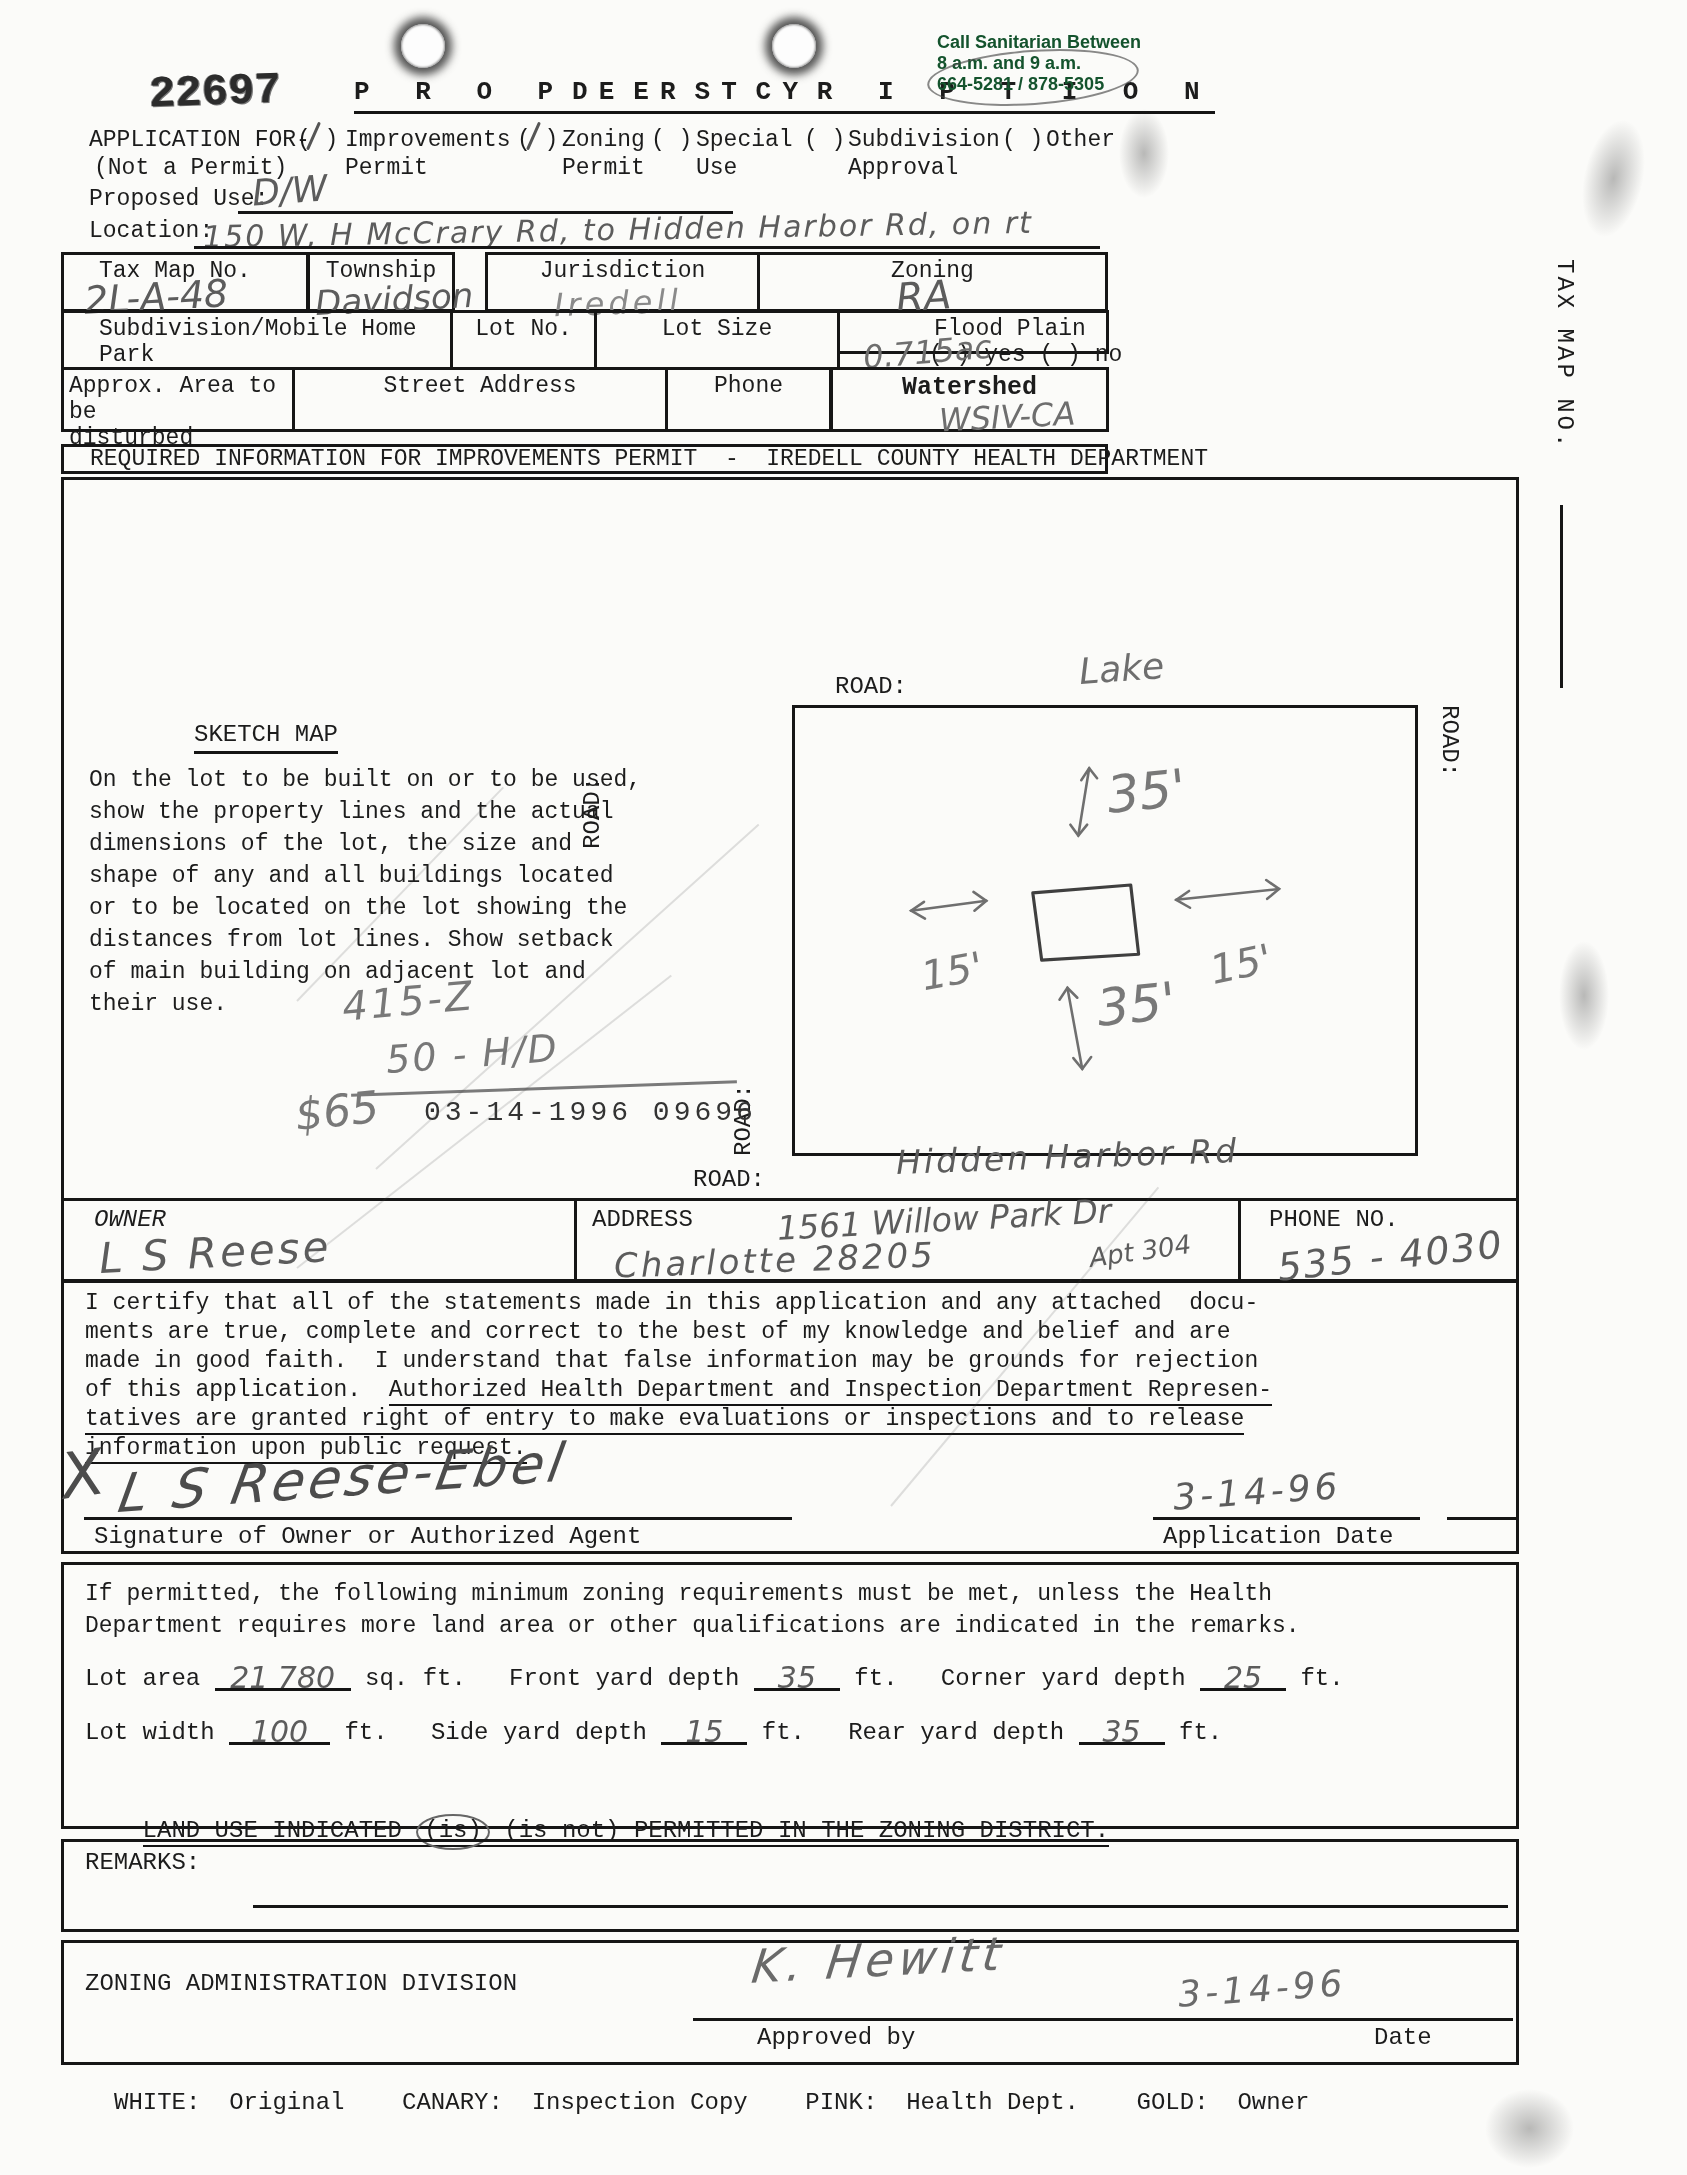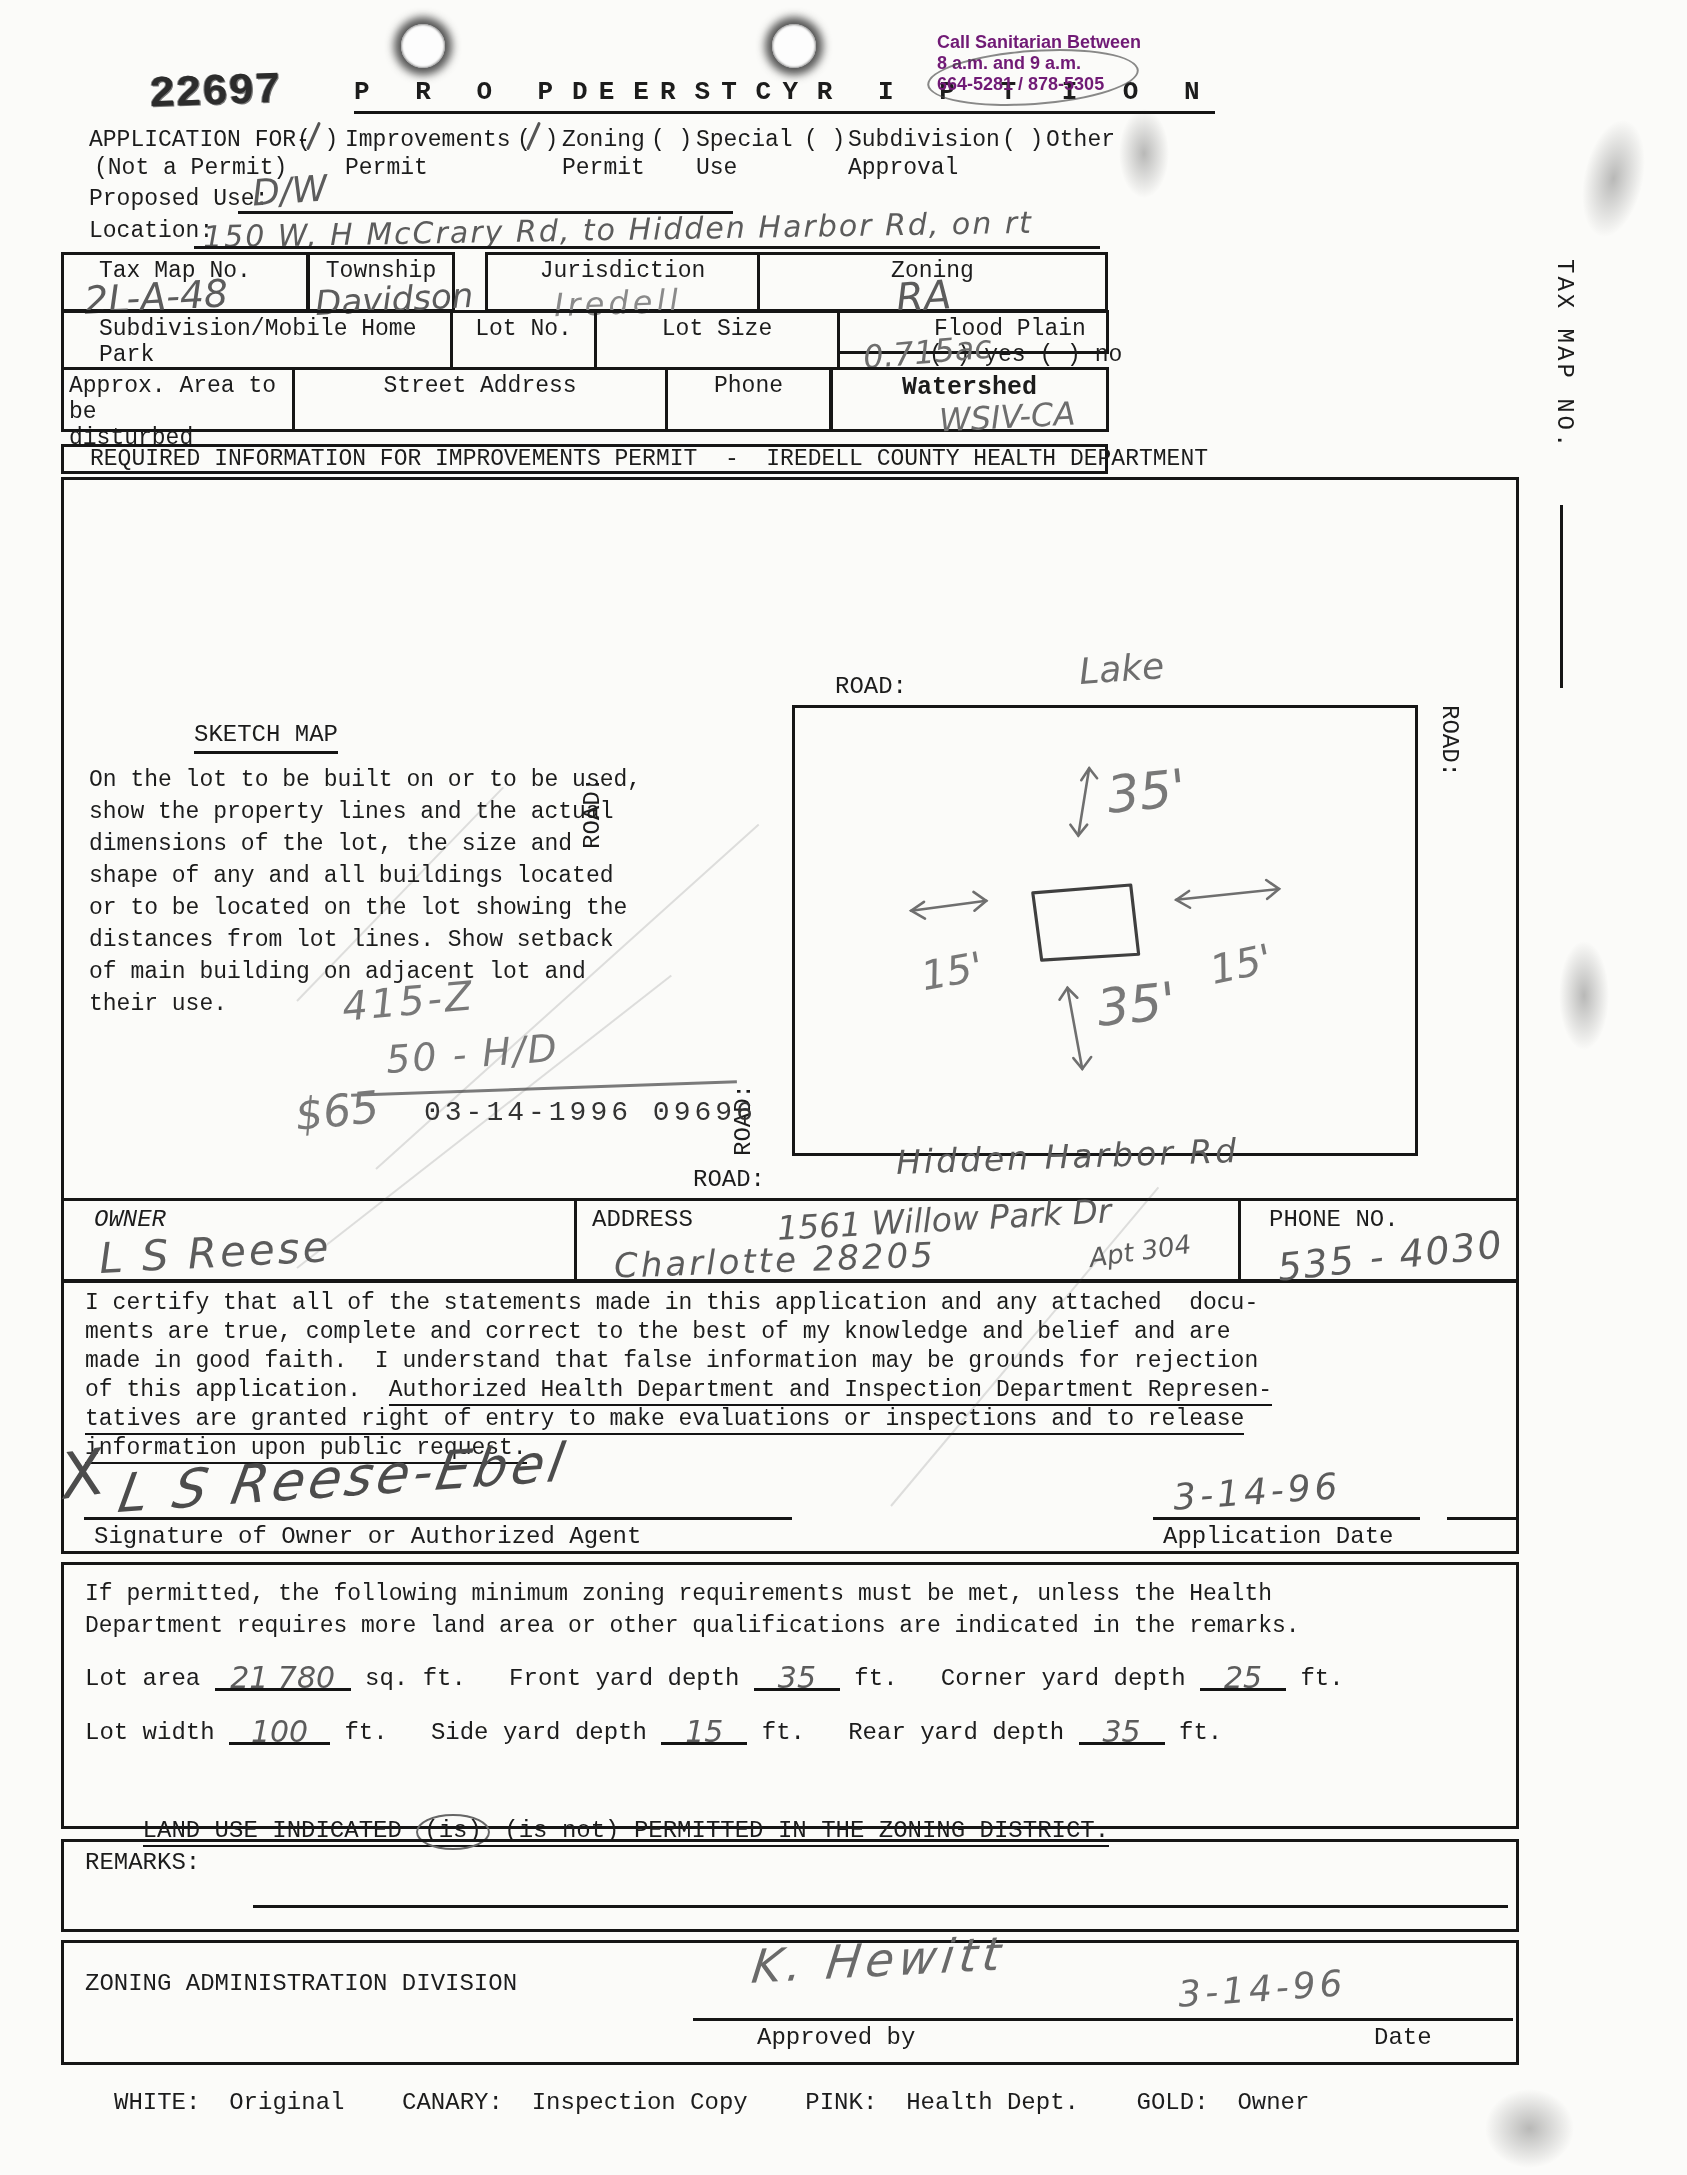--- a/index.html
+++ b/index.html
@@ -45,21 +45,21 @@
 
   <div class="abs mono" style="left:149px;top:67px;font-size:44px;font-weight:700;transform:rotate(-2deg);color:#2c2c2c;text-shadow:1px 1px 0 #777,-1px 0 0 #888;">22697</div>
 
   <div class="abs" style="left:354px;top:77px;">
     <span class="titleword mono">P R O P E R T Y</span>
   </div>
   <div class="abs" style="left:572px;top:77px;">
     <span class="titleword mono">D E S C R I P T I O N</span>
   </div>
 
-  <div class="abs sans" style="left:937px;top:32px;font-weight:700;font-size:18px;line-height:21px;color:#701a75;">
+  <div class="abs sans" style="left:937px;top:32px;font-weight:700;font-size:18px;line-height:21px;color:#14532d;">
     <div>Call Sanitarian Between</div>
     <div>8 a.m. and 9 a.m.</div>
     <div>664-5281 / 878-5305</div>
   </div>
   <div class="abs" style="left:927px;top:50px;width:208px;height:51px;border:2.5px solid #4a4a4a;border-radius:50%;transform:rotate(-4deg);opacity:.65;"></div>
 
   <div class="abs mono vcw" style="left:1578px;top:259px;font-size:24px;letter-spacing:3px;">TAX MAP NO.</div>
   <div class="bline" style="left:1560px;top:505px;width:2.5px;height:183px;"></div>
 
   <div class="abs mono lbl" style="left:89px;top:127px;">APPLICATION FOR-</div>

